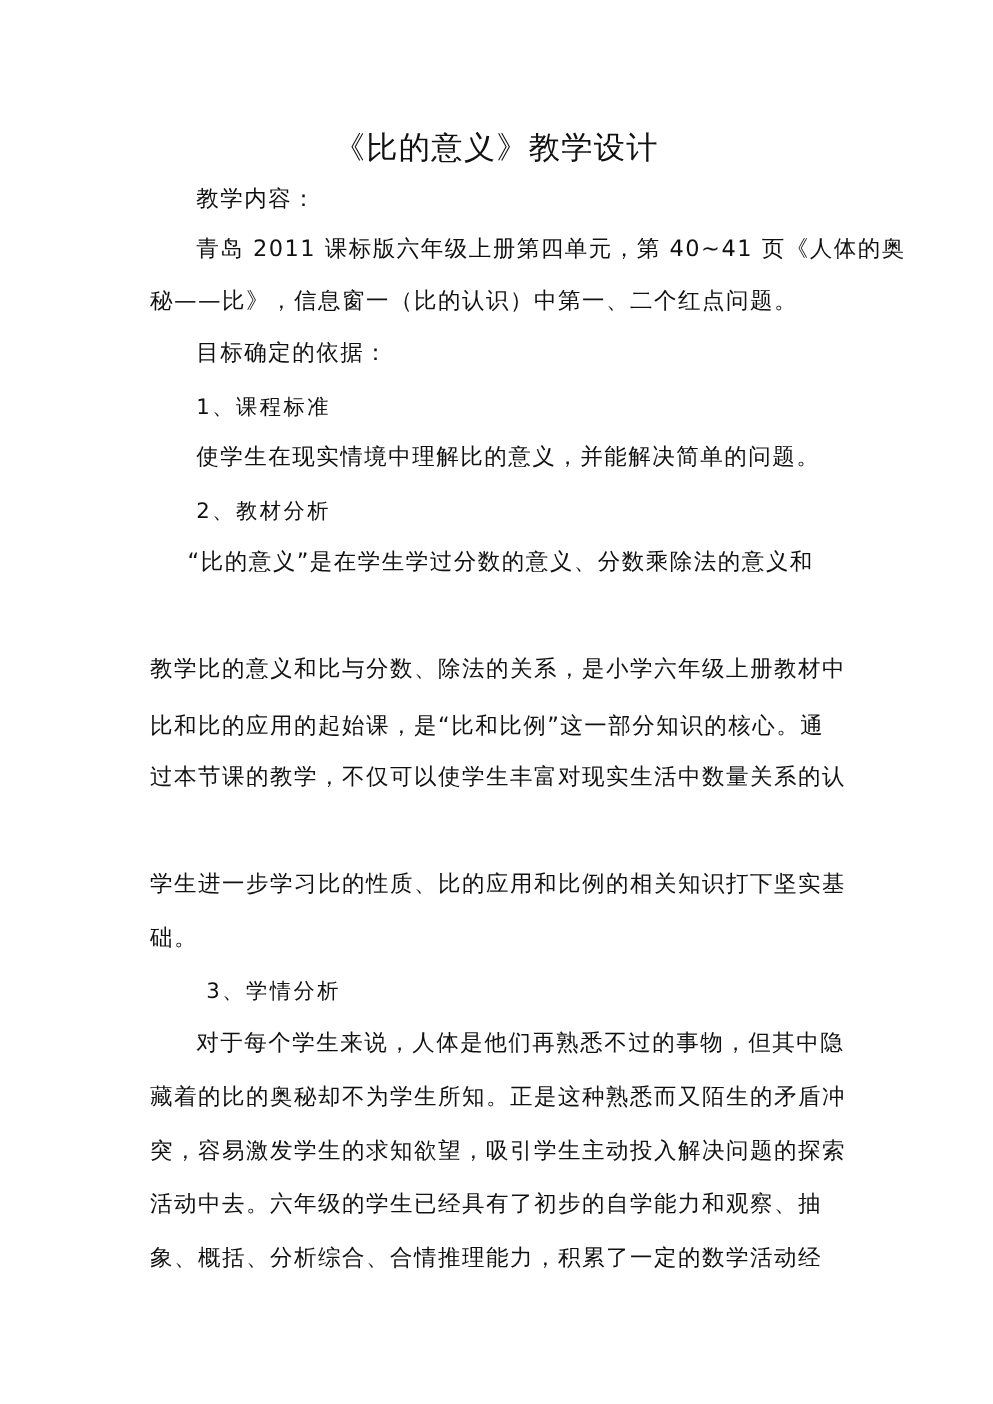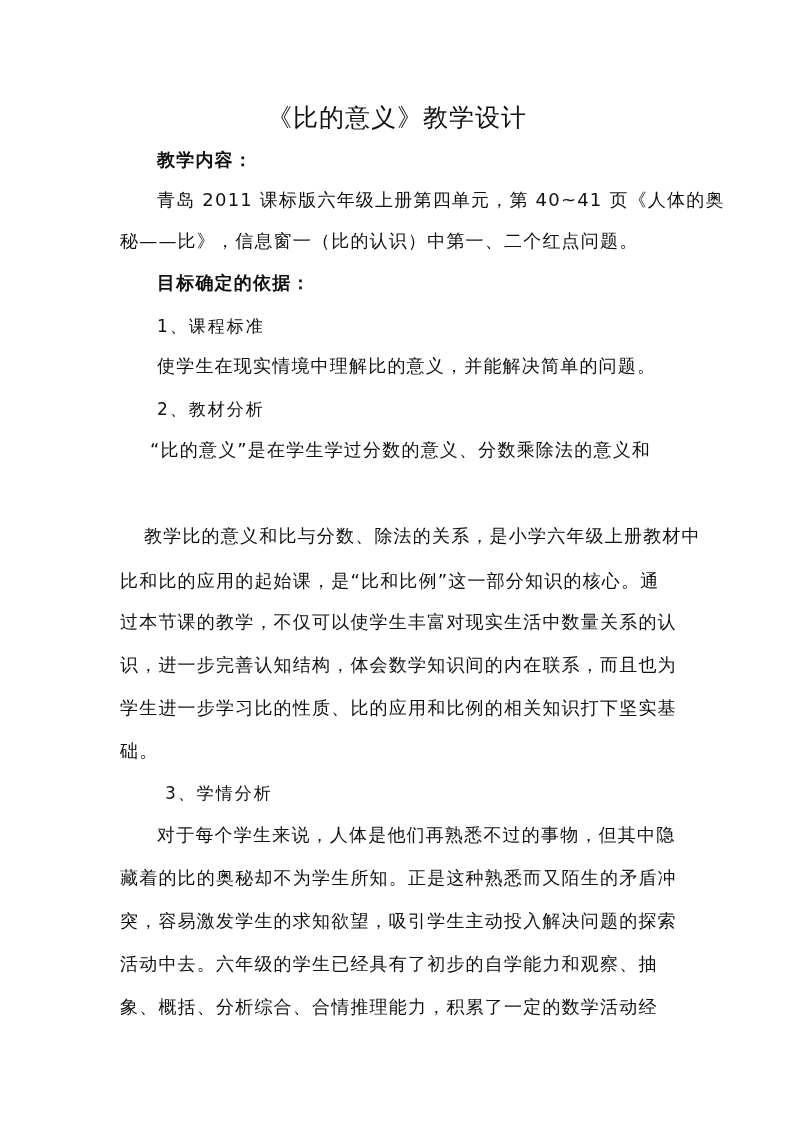--- a/index.html
+++ b/index.html
@@ -2,44 +2,43 @@
 <html><head>
   <meta charset="utf-8">
   <style>
     html, body { margin: 0; padding: 0; background: #ffffff; }
     body { width: 794px; height: 1123px; position: relative; overflow: hidden;
       font-family: "DejaVu Sans", "Liberation Sans", sans-serif; color: #111; }
     .page { position: absolute; left: 0; top: 0; width: 712px; height: 1123px; }
     .title { position: absolute; left: 0; width: 794px; top: 100px; text-align: center;
       font-family: "DejaVu Serif", "Liberation Serif", serif; font-size: 25px; line-height: 36px; letter-spacing: 1px; }
     .line { position: absolute; left: 120px; white-space: nowrap; font-size: 18px; line-height: 26px; letter-spacing: 1.2px; }
-    .bold { font-weight: bold; }
+    .bold { font-weight: normal; }
     .small { font-size: 17px; letter-spacing: 2px; }
   </style>
 </head>
 <body>
 
 <div class="page">
   <div class="title">《比的意义》教学设计</div>
 
   <div class="line bold" style="left:157px; top:147px;">教学内容：</div>
   <div class="line" style="left:157px; top:187px;">青岛 2011 课标版六年级上册第四单元，第 40~41 页《人体的奥</div>
   <div class="line bold" style="left:157px; top:270px;">目标确定的依据：</div>
 
   <div class="line" style="top:228px;">秘——比》，信息窗一（比的认识）中第一、二个红点问题。</div>
 
   <div class="line small" style="left:157px; top:313px;">1、课程标准</div>
   <div class="line" style="left:157px; top:353px;">使学生在现实情境中理解比的意义，并能解决简单的问题。</div>
 
   <div class="line small" style="left:157px; top:396px;">2、教材分析</div>
   <div class="line" style="left:150px; top:437px;">“比的意义”是在学生学过分数的意义、分数乘除法的意义和</div>
-  <div class="line" style="top:523px;margin-left:24px;">教学比的意义和比与分数、除法的关系，是小学六年级上册教材中</div>
+  <div class="line" style="top:523px;">教学比的意义和比与分数、除法的关系，是小学六年级上册教材中</div>
   <div class="line" style="top:568px;text-align:center;">比和比的应用的起始课，是“比和比例”这一部分知识的核心。通</div>
   <div class="line" style="top:609px;">过本节课的教学，不仅可以使学生丰富对现实生活中数量关系的认</div>
-  <div class="line" style="top:652px;">识，进一步完善认知结构，体会数学知识间的内在联系，而且也为</div>
   <div class="line" style="top:695px;">学生进一步学习比的性质、比的应用和比例的相关知识打下坚实基</div>
   <div class="line" style="top:738px;">础。</div>
 
   <div class="line small" style="left:165px; top:780px;">3、学情分析</div>
   <div class="line" style="left:157px; top:822px;">对于每个学生来说，人体是他们再熟悉不过的事物，但其中隐</div>
   <div class="line" style="top:865px;">藏着的比的奥秘却不为学生所知。正是这种熟悉而又陌生的矛盾冲</div>
   <div class="line" style="top:908px;">突，容易激发学生的求知欲望，吸引学生主动投入解决问题的探索</div>
   <div class="line" style="top:951px;text-align:center;">活动中去。六年级的学生已经具有了初步的自学能力和观察、抽</div>
   <div class="line" style="top:994px;">象、概括、分析综合、合情推理能力，积累了一定的数学活动经</div>
 </div>

